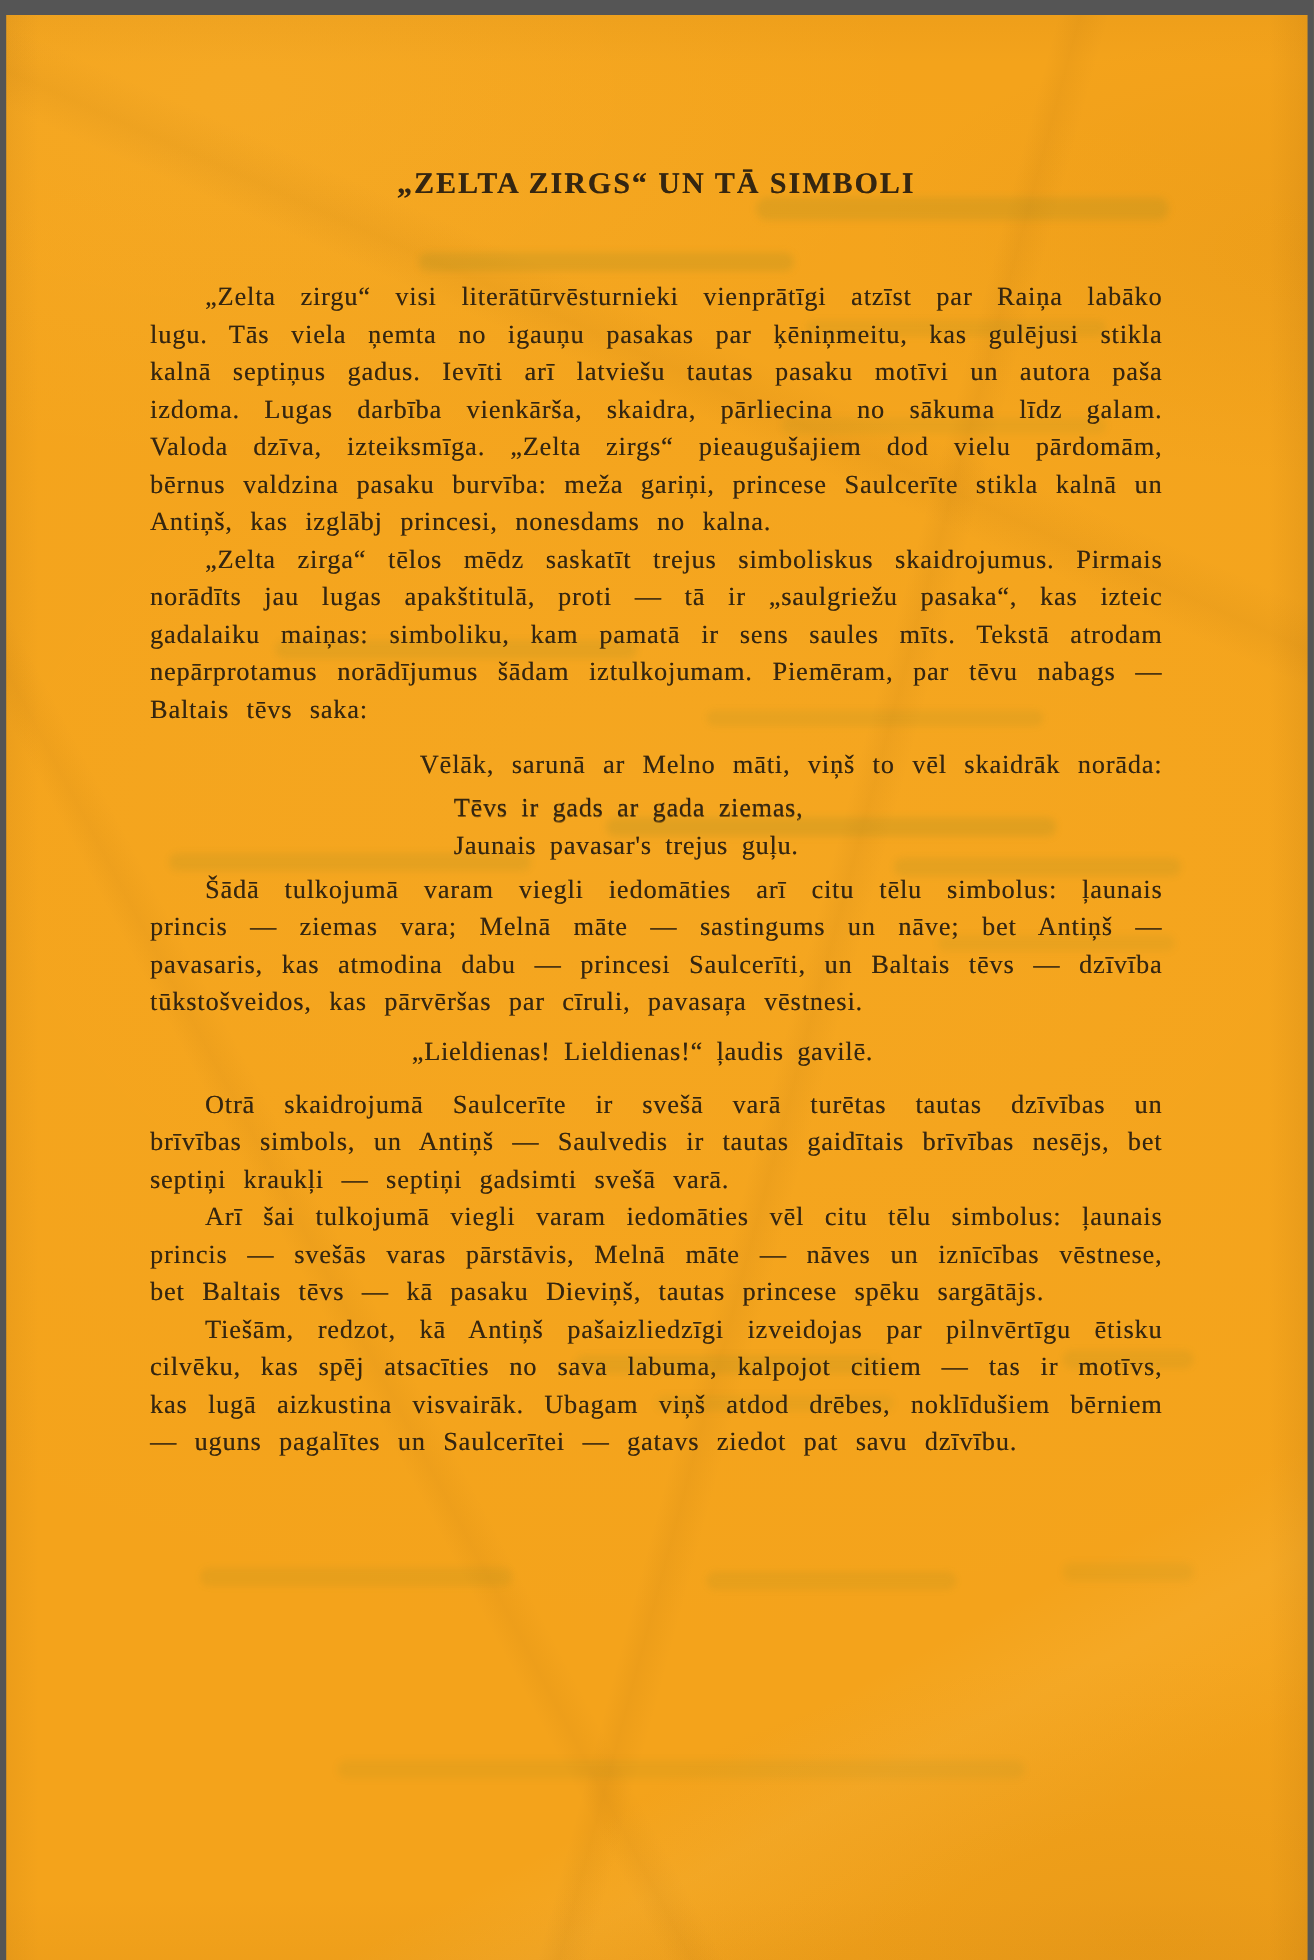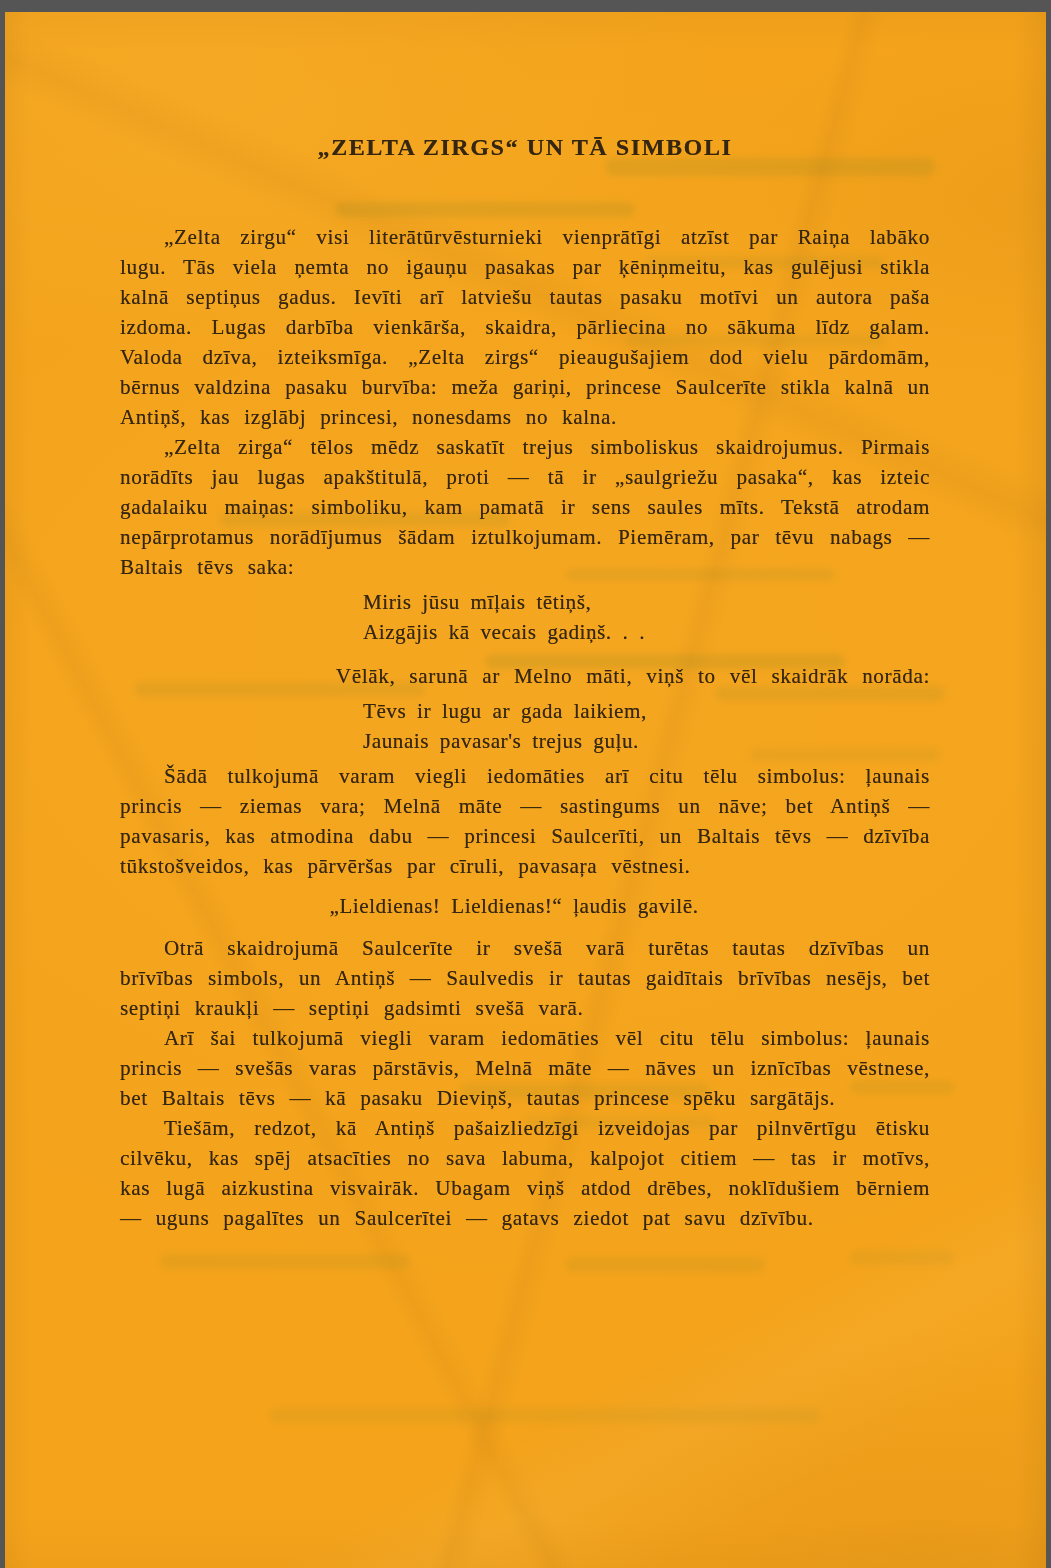--- a/index.html
+++ b/index.html
@@ -131,29 +131,25 @@
   </div>
 
   <main class="text-block">
 
     <h1 class="title">„ZELTA ZIRGS“ UN TĀ SIMBOLI</h1>
 
     <p class="para">„Zelta zirgu“ visi literātūrvēsturnieki vienprātīgi atzīst par Raiņa labāko lugu. Tās viela ņemta no igauņu pasakas par ķēniņmeitu, kas gulējusi stikla kalnā septiņus gadus. Ievīti arī latviešu tautas pasaku motīvi un autora paša izdoma. Lugas darbība vienkārša, skaidra, pārliecina no sākuma līdz galam. Valoda dzīva, izteiksmīga. „Zelta zirgs“ pieaugušajiem dod vielu pārdomām, bērnus valdzina pasaku burvība: meža gariņi, princese Saulcerīte stikla kalnā un Antiņš, kas izglābj princesi, nonesdams no kalna.</p>
 
     <p class="para">„Zelta zirga“ tēlos mēdz saskatīt trejus simboliskus skaidrojumus. Pirmais norādīts jau lugas apakštitulā, proti — tā ir „saulgriežu pasaka“, kas izteic gadalaiku maiņas: simboliku, kam pamatā ir sens saules mīts. Tekstā atrodam nepārprotamus norādījumus šādam iztulkojumam. Piemēram, par tēvu nabags — Baltais tēvs saka:</p>
 
-    <div class="verse">
-      <div>Miris jūsu mīļais tētiņš,</div>
-      <div>Aizgājis kā vecais gadiņš. . .</div>
-    </div>
 
     <p class="para para-velak">Vēlāk, sarunā ar Melno māti, viņš to vēl skaidrāk norāda:</p>
 
     <div class="verse">
-      <div>Tēvs ir lugu ar gada laikiem,</div>
+      <div>Tēvs ir gads ar gada ziemas,</div>
       <div>Jaunais pavasar's trejus guļu.</div>
     </div>
 
     <p class="para mt">Šādā tulkojumā varam viegli iedomāties arī citu tēlu simbolus: ļaunais princis — ziemas vara; Melnā māte — sastingums un nāve; bet Antiņš — pavasaris, kas atmodina dabu — princesi Saulcerīti, un Baltais tēvs — dzīvība tūkstošveidos, kas pārvēršas par cīruli, pavasaŗa vēstnesi.</p>
 
     <p class="center-line">„Lieldienas! Lieldienas!“ ļaudis gavilē.</p>
 
     <p class="para mt">Otrā skaidrojumā Saulcerīte ir svešā varā turētas tautas dzīvības un brīvības simbols, un Antiņš — Saulvedis ir tautas gaidītais brīvības nesējs, bet septiņi kraukļi — septiņi gadsimti svešā varā.</p>
 
     <p class="para">Arī šai tulkojumā viegli varam iedomāties vēl citu tēlu simbolus: ļaunais princis — svešās varas pārstāvis, Melnā māte — nāves un iznīcības vēstnese, bet Baltais tēvs — kā pasaku Dieviņš, tautas princese spēku sargātājs.</p>

